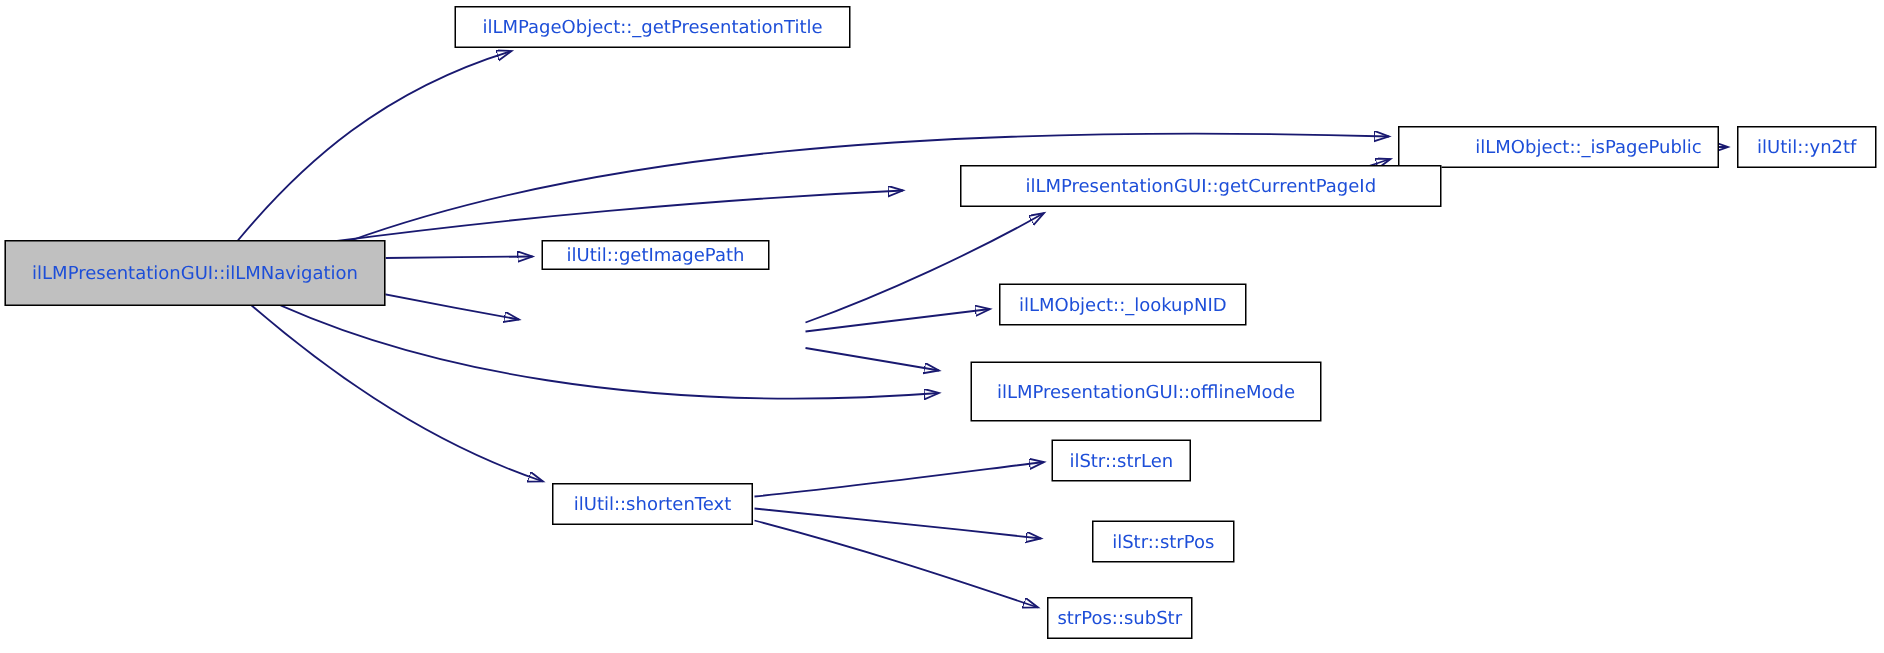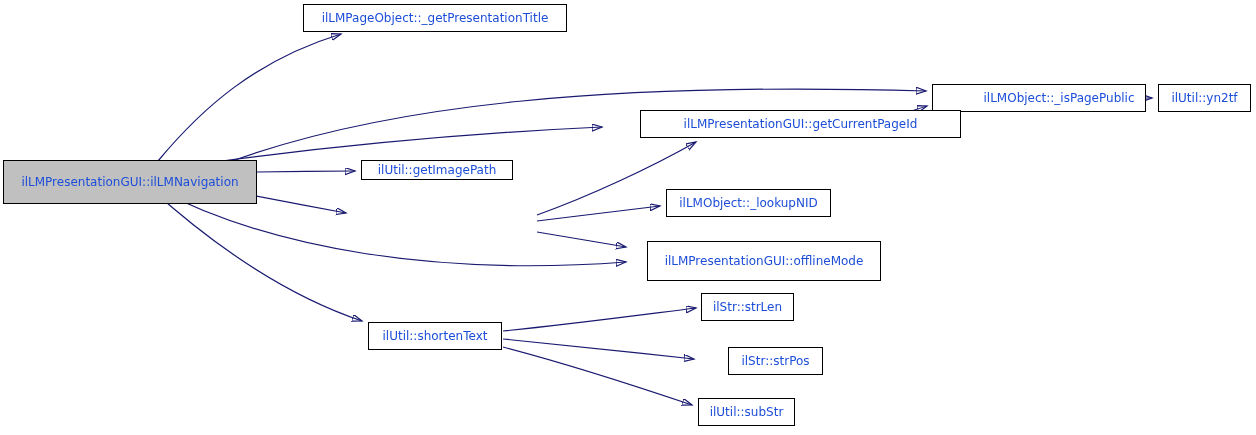--- a/index.html
+++ b/index.html
@@ -77,15 +77,15 @@
   <div class="node" style="left:666px;top:189px;width:165px;height:28px;">ilLMObject::_lookupNID</div>
 
   <div class="node" style="left:632px;top:241px;width:234px;height:40px;margin-left:15px;">ilLMPresentationGUI::offlineMode</div>
 
   <div class="node" style="left:368px;top:322px;width:134px;height:28px;text-align:center;">ilUtil::shortenText</div>
 
   <div class="node" style="left:701px;top:293px;width:93px;height:28px;">ilStr::strLen</div>
 
   <div class="node" style="left:700px;top:347px;width:95px;height:28px;margin-left:28px;">ilStr::strPos</div>
 
-  <div class="node" style="left:698px;top:398px;width:97px;height:28px;">ilUtil::subStr</div>
+  <div class="node" style="left:698px;top:398px;width:97px;height:28px;">strPos::subStr</div>
 
 </div>
 
 </body></html>

